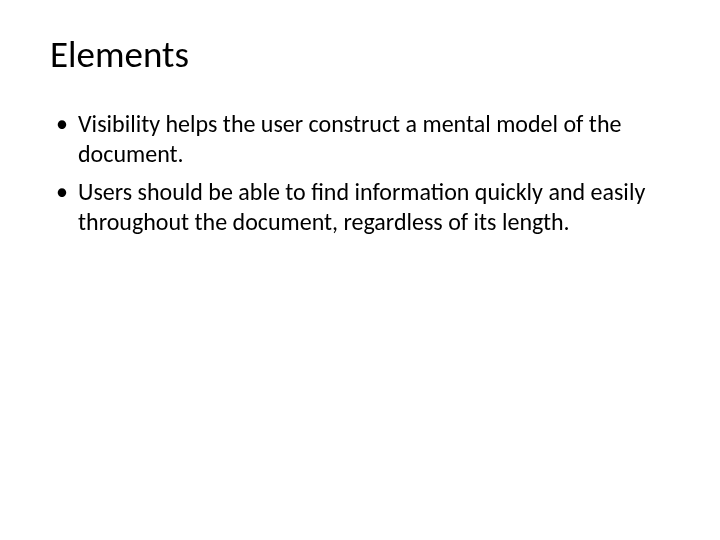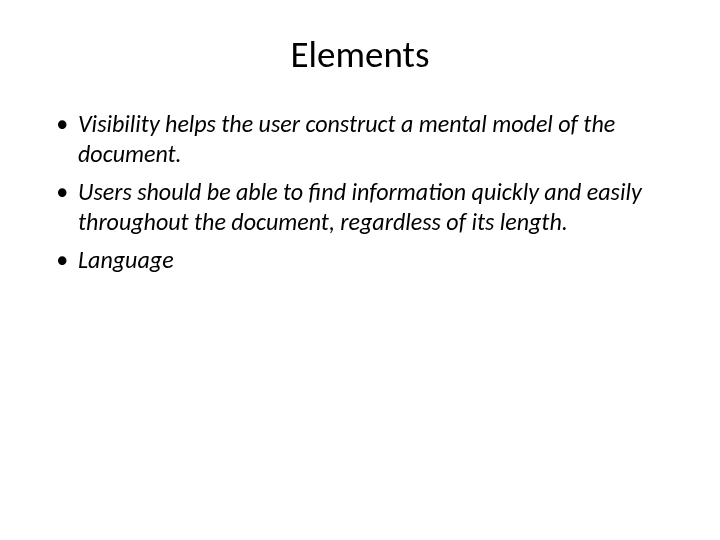--- a/index.html
+++ b/index.html
@@ -16,29 +16,28 @@
       overflow: hidden;
     }
     .slide {
       width: 100%;
       height: 100%;
       padding: 20px 50px 40px 50px;
     }
     .title {
       font-size: 37px;
       font-weight: 400;
-      text-align: center;
+      text-align: left;
       margin-top: 12px;
       margin-bottom: 32px;
       color: #000000;
     }
     .bullet-list {
       list-style: none;
       padding-left: 0;
-      font-style: italic;
     }
     .bullet-item {
       font-size: 24px;
       line-height: 1.25;
       color: #000000;
       margin-bottom: 8px;
       padding-left: 28px;
       position: relative;
     }
     .bullet-item::before {
@@ -50,15 +49,14 @@
     }
   </style>
 </head>
 <body>
 
 <div class="slide">
   <h1 class="title">Elements</h1>
   <ul class="bullet-list">
     <li class="bullet-item">Visibility helps the user construct a mental model of the document.</li>
     <li class="bullet-item">Users should be able to find information quickly and easily throughout the document, regardless of its length.</li>
-    <li class="bullet-item">Language</li>
   </ul>
 </div>
 
 </body></html>

